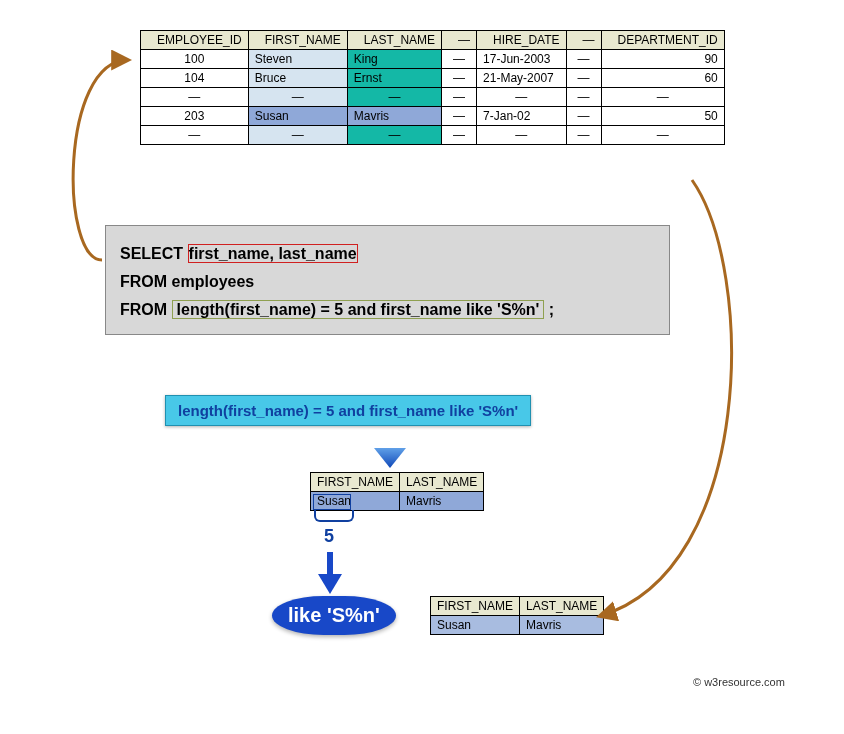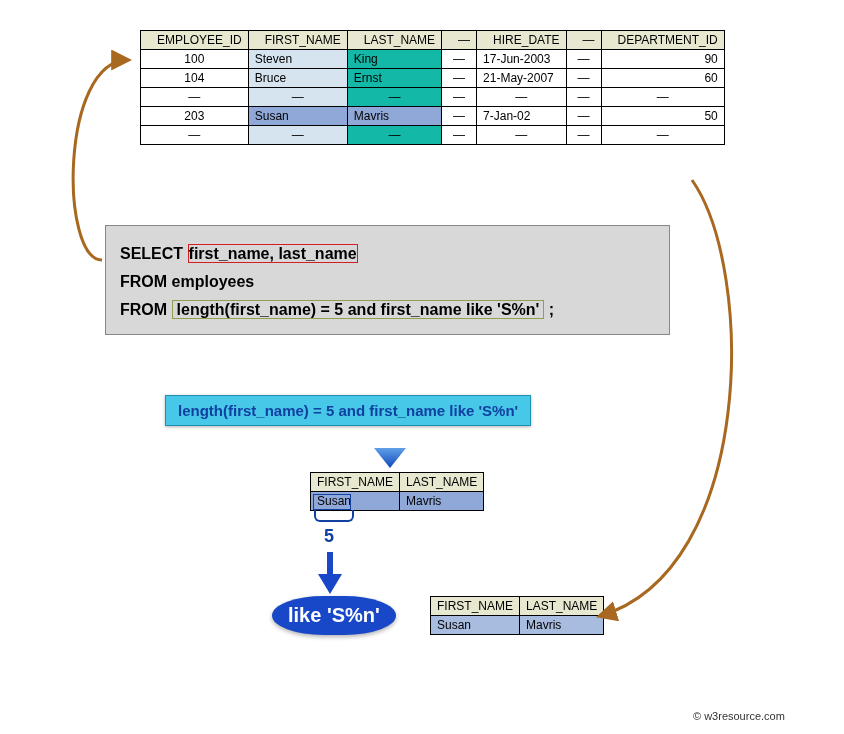--- a/index.html
+++ b/index.html
@@ -169,21 +169,21 @@
   top: 0;
   left: 0;
   width: 844px;
   height: 734px;
   pointer-events: none;
 }
 
 
 .copyright {
   position: absolute;
-  top: 710px;
+  top: 676px;
   left: 693px;
   font-size: 11px;
   color: #333;
 }
 </style>
 </head>
 <body>
 
 <div class="container">
 

